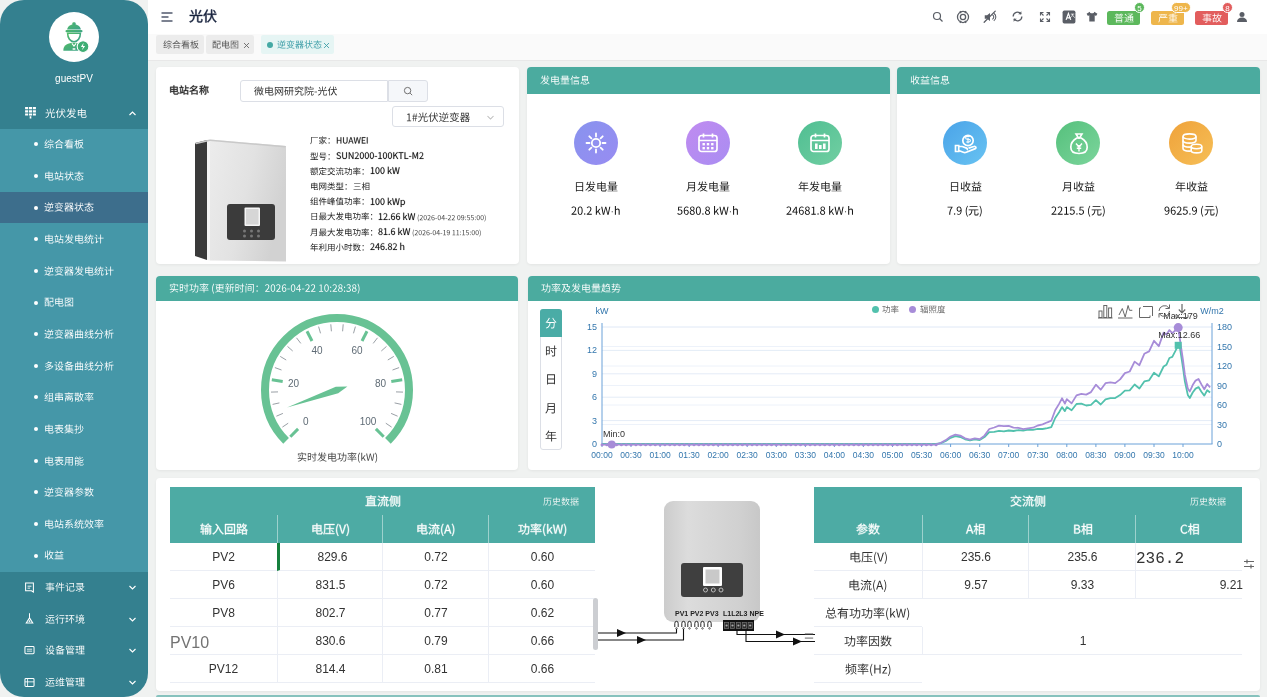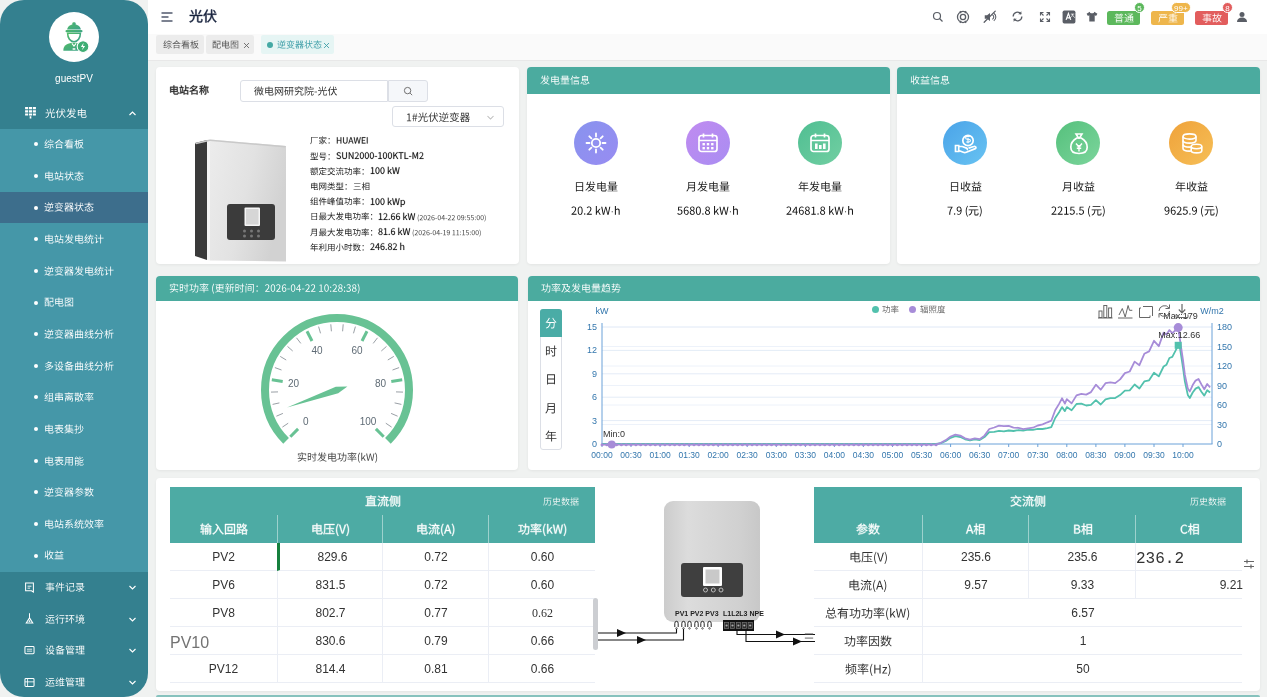--- a/index.html
+++ b/index.html
@@ -1493,21 +1493,21 @@
       <div style="position:absolute;left:14.0px;top:121px;width:107.0px;height:28px;border-bottom:1px solid #ebeef5;box-sizing:border-box;">
         <div style="position:absolute;left:0;top:7px;width:107.0px;text-align:center;font-family:'Liberation Sans',sans-serif;font-size:12px;color:#333;">PV8</div>
       </div>
       <div style="position:absolute;left:121.0px;top:121px;width:105.0px;height:28px;border-bottom:1px solid #ebeef5;border-left:1px solid #ebeef5;box-sizing:border-box;">
         <div style="position:absolute;left:0;top:7px;width:105.0px;text-align:center;font-family:'Liberation Sans',sans-serif;font-size:12px;color:#333;">802.7</div>
       </div>
       <div style="position:absolute;left:226.0px;top:121px;width:106.0px;height:28px;border-bottom:1px solid #ebeef5;border-left:1px solid #ebeef5;box-sizing:border-box;">
         <div style="position:absolute;left:0;top:7px;width:106.0px;text-align:center;font-family:'Liberation Sans',sans-serif;font-size:12px;color:#333;">0.77</div>
       </div>
       <div style="position:absolute;left:332.0px;top:121px;width:107.0px;height:28px;border-bottom:1px solid #ebeef5;border-left:1px solid #ebeef5;box-sizing:border-box;">
-        <div style="position:absolute;left:0;top:7px;width:107.0px;text-align:center;font-family:Liberation Serif, serif;font-size:12px;color:#333;">0.62</div>
+        <div style="position:absolute;left:0;top:7px;width:107.0px;text-align:center;font-family:Liberation Sans, sans-serif;font-size:12px;color:#333;">0.62</div>
       </div>
       <div style="position:absolute;left:14.0px;top:149px;width:107.0px;height:28px;border-bottom:1px solid #ebeef5;box-sizing:border-box;">
         <div style="position:absolute;left:0;top:7px;width:107.0px;text-align:left;font-family:'Liberation Sans',sans-serif;font-size:16px;color:#737373;">PV10</div>
       </div>
       <div style="position:absolute;left:121.0px;top:149px;width:105.0px;height:28px;border-bottom:1px solid #ebeef5;border-left:1px solid #ebeef5;box-sizing:border-box;">
         <div style="position:absolute;left:0;top:7px;width:105.0px;text-align:center;font-family:'Liberation Sans',sans-serif;font-size:12px;color:#333;">830.6</div>
       </div>
       <div style="position:absolute;left:226.0px;top:149px;width:106.0px;height:28px;border-bottom:1px solid #ebeef5;border-left:1px solid #ebeef5;box-sizing:border-box;">
         <div style="position:absolute;left:0;top:7px;width:106.0px;text-align:center;font-family:'Liberation Sans',sans-serif;font-size:12px;color:#333;">0.79</div>
       </div>
@@ -1624,23 +1624,20 @@
               <use href="#g90" x="2000"></use>
               <use href="#g90" x="3000"></use>
               <use href="#g29" x="4000"></use>
               <use href="#g104" x="5000"></use>
               <use href="#g92" x="5338"></use>
               <use href="#g73" x="5890"></use>
               <use href="#g109" x="6768"></use>
             </g>
           </svg></div>
       </div>
-      <div style="position:absolute;left:766.0px;top:121px;width:320.0px;height:28px;border-bottom:1px solid #ebeef5;border-left:1px solid #ebeef5;box-sizing:border-box;">
-        <div style="position:absolute;left:0;top:7px;width:320.0px;text-align:center;font-family:'Liberation Sans',sans-serif;font-size:12px;color:#333;">6.57</div>
-      </div>
       <div style="position:absolute;left:658.0px;top:149px;width:108.0px;height:28px;border-bottom:1px solid #ebeef5;box-sizing:border-box;">
         <div style="position:absolute;left:30.0px;top:8px;"><svg class="" width="48.0" height="12.0" style="overflow:visible;">
             <g fill="#333" transform="translate(0,10.6) scale(0.012000)">
               <use href="#g90" x="0"></use>
               <use href="#g29" x="1000"></use>
               <use href="#g149" x="2000"></use>
               <use href="#g36" x="3000"></use>
             </g>
           </svg></div>
       </div>
@@ -1651,23 +1648,20 @@
         <div style="position:absolute;left:30.7px;top:8px;"><svg class="" width="46.5" height="12.0" style="overflow:visible;">
             <g fill="#333" transform="translate(0,10.6) scale(0.012000)">
               <use href="#g150" x="0"></use>
               <use href="#g29" x="1000"></use>
               <use href="#g104" x="2000"></use>
               <use href="#g70" x="2338"></use>
               <use href="#g151" x="3066"></use>
               <use href="#g109" x="3541"></use>
             </g>
           </svg></div>
-      </div>
-      <div style="position:absolute;left:766.0px;top:177px;width:320.0px;height:28px;border-bottom:1px solid #ebeef5;border-left:1px solid #ebeef5;box-sizing:border-box;">
-        <div style="position:absolute;left:0;top:7px;width:320.0px;text-align:center;font-family:'Liberation Sans',sans-serif;font-size:12px;color:#333;">50</div>
       </div>
       <svg width="1104" height="213" viewBox="0 0 1104 213" style="position:absolute;left:0;top:0;overflow:visible">
 <defs>
           <linearGradient id="invg2" x1="0" y1="0" x2="1" y2="0">
             <stop offset="0" stop-color="#cccccc"></stop>
             <stop offset="0.25" stop-color="#dcdcdc"></stop>
             <stop offset="0.8" stop-color="#d0d0d0"></stop>
             <stop offset="1" stop-color="#c8c8c8"></stop>
           </linearGradient>
         </defs>

